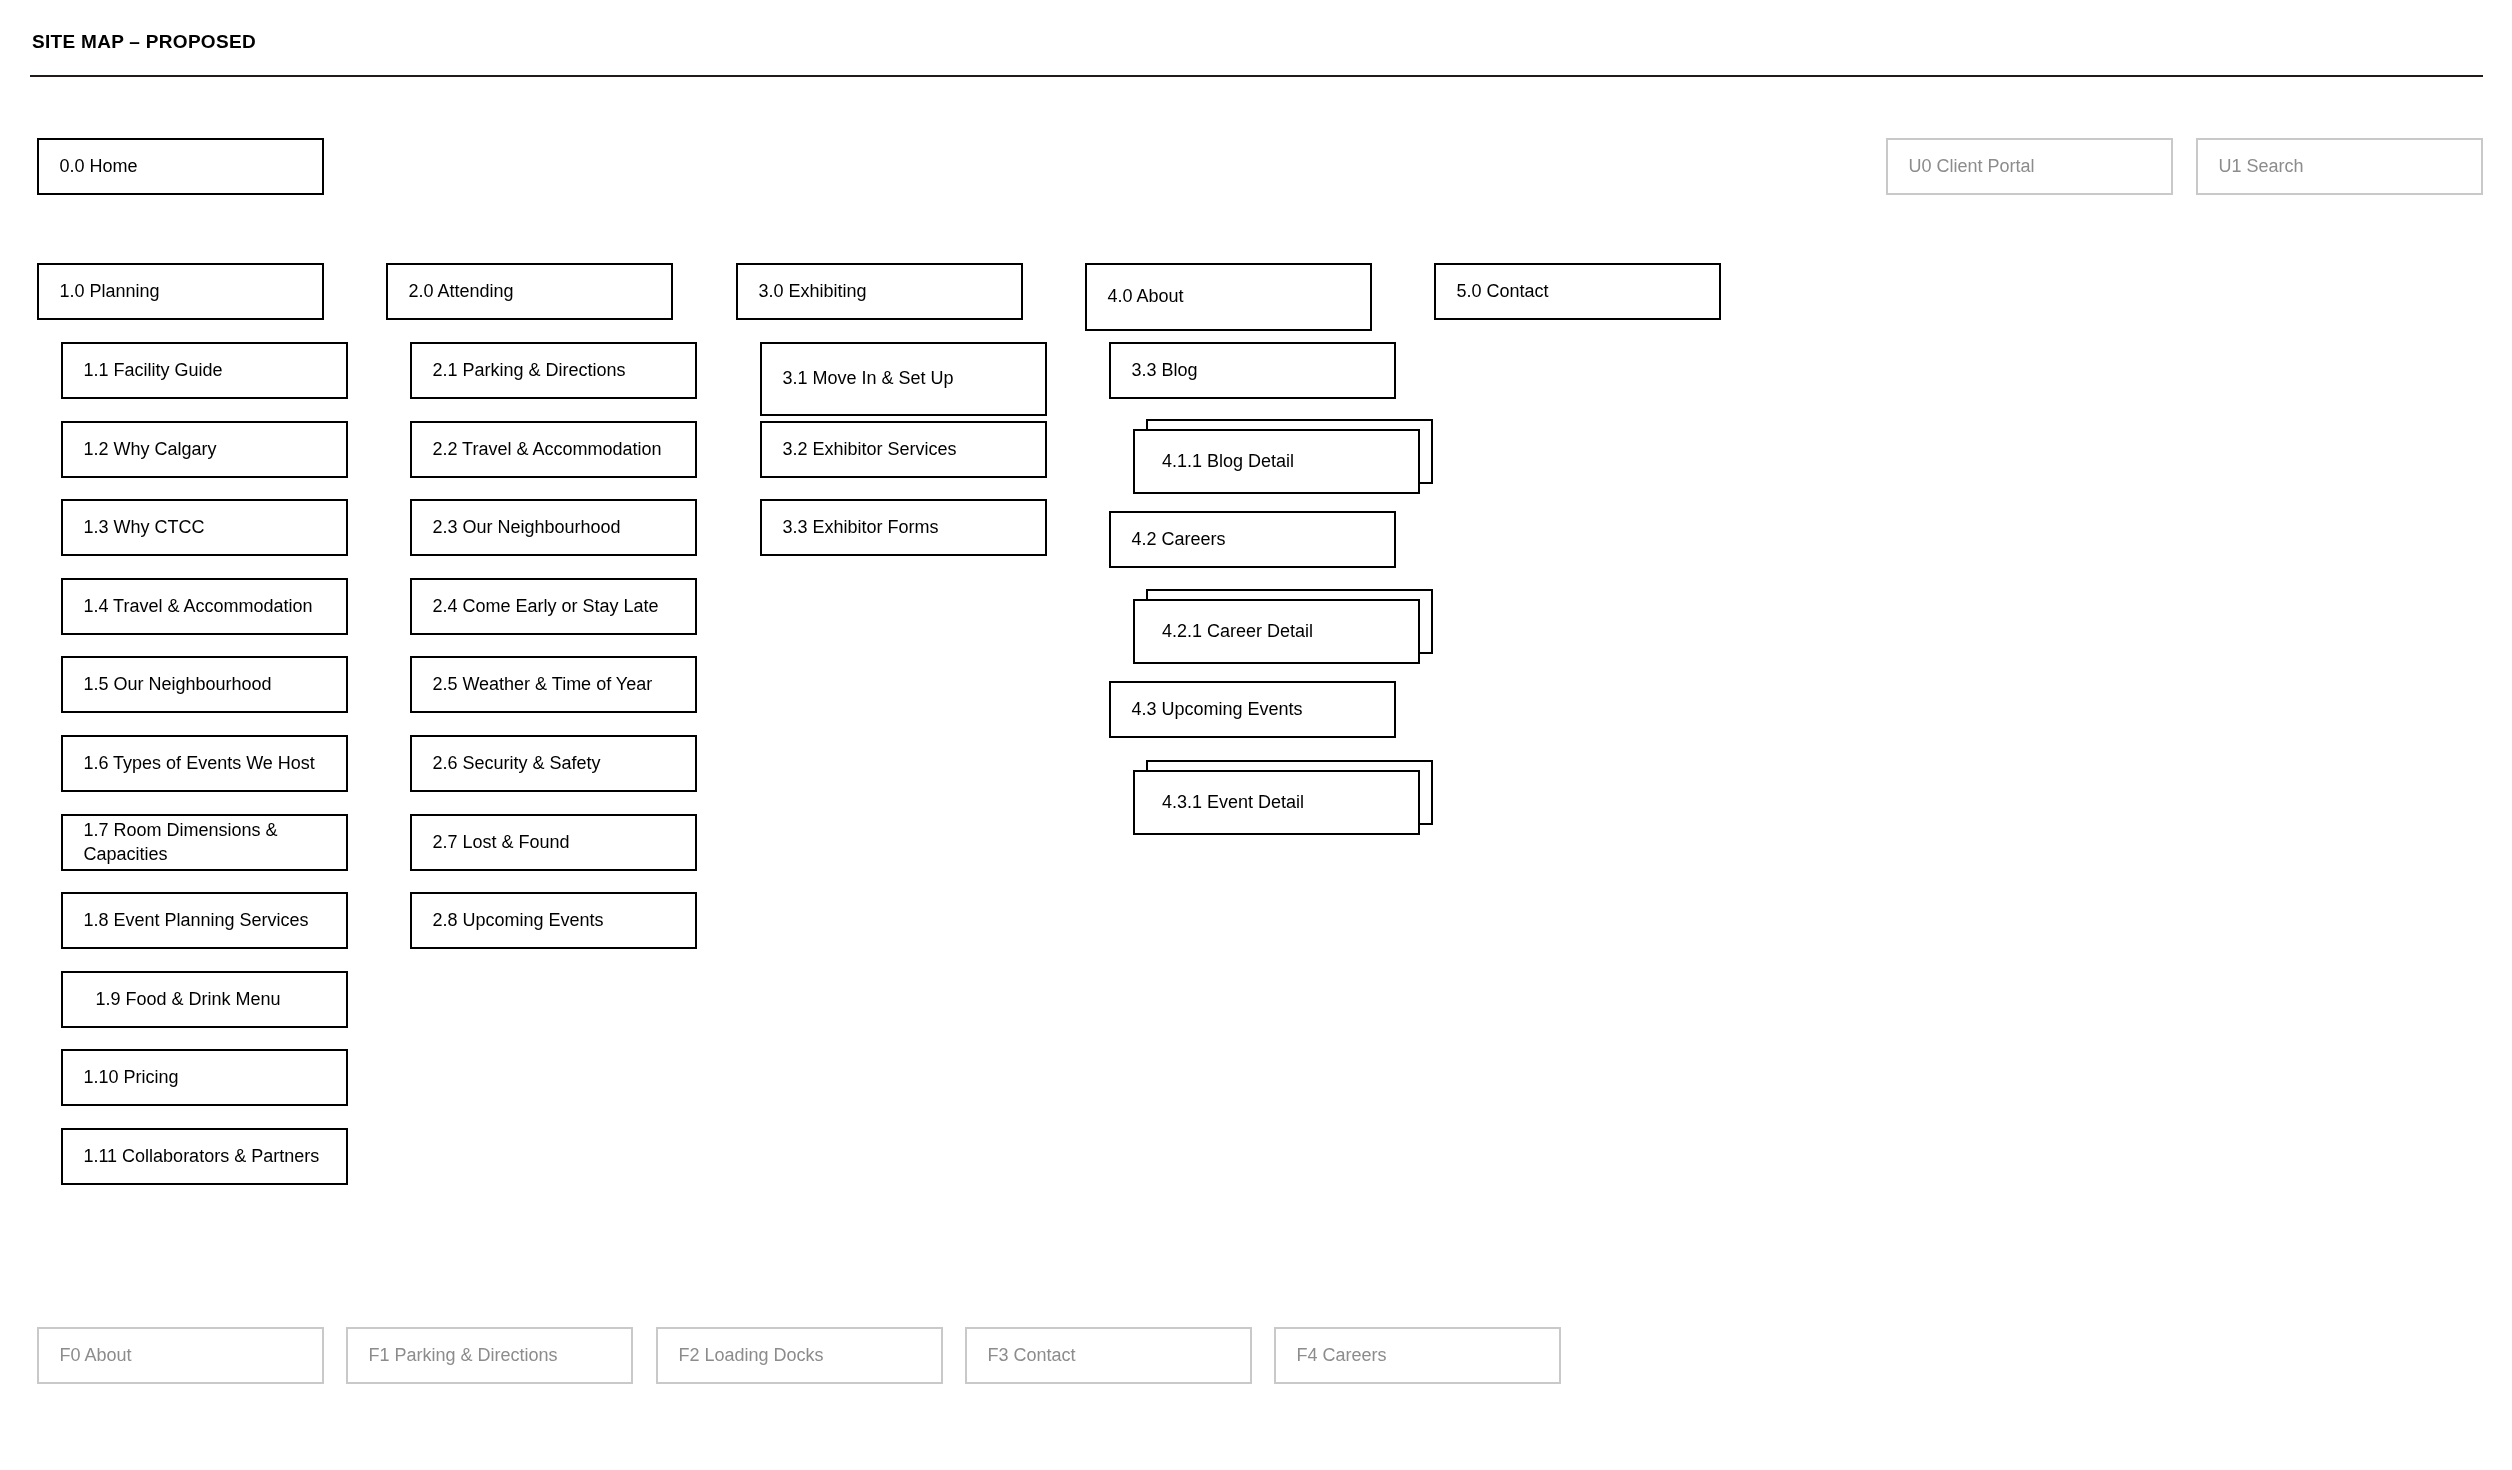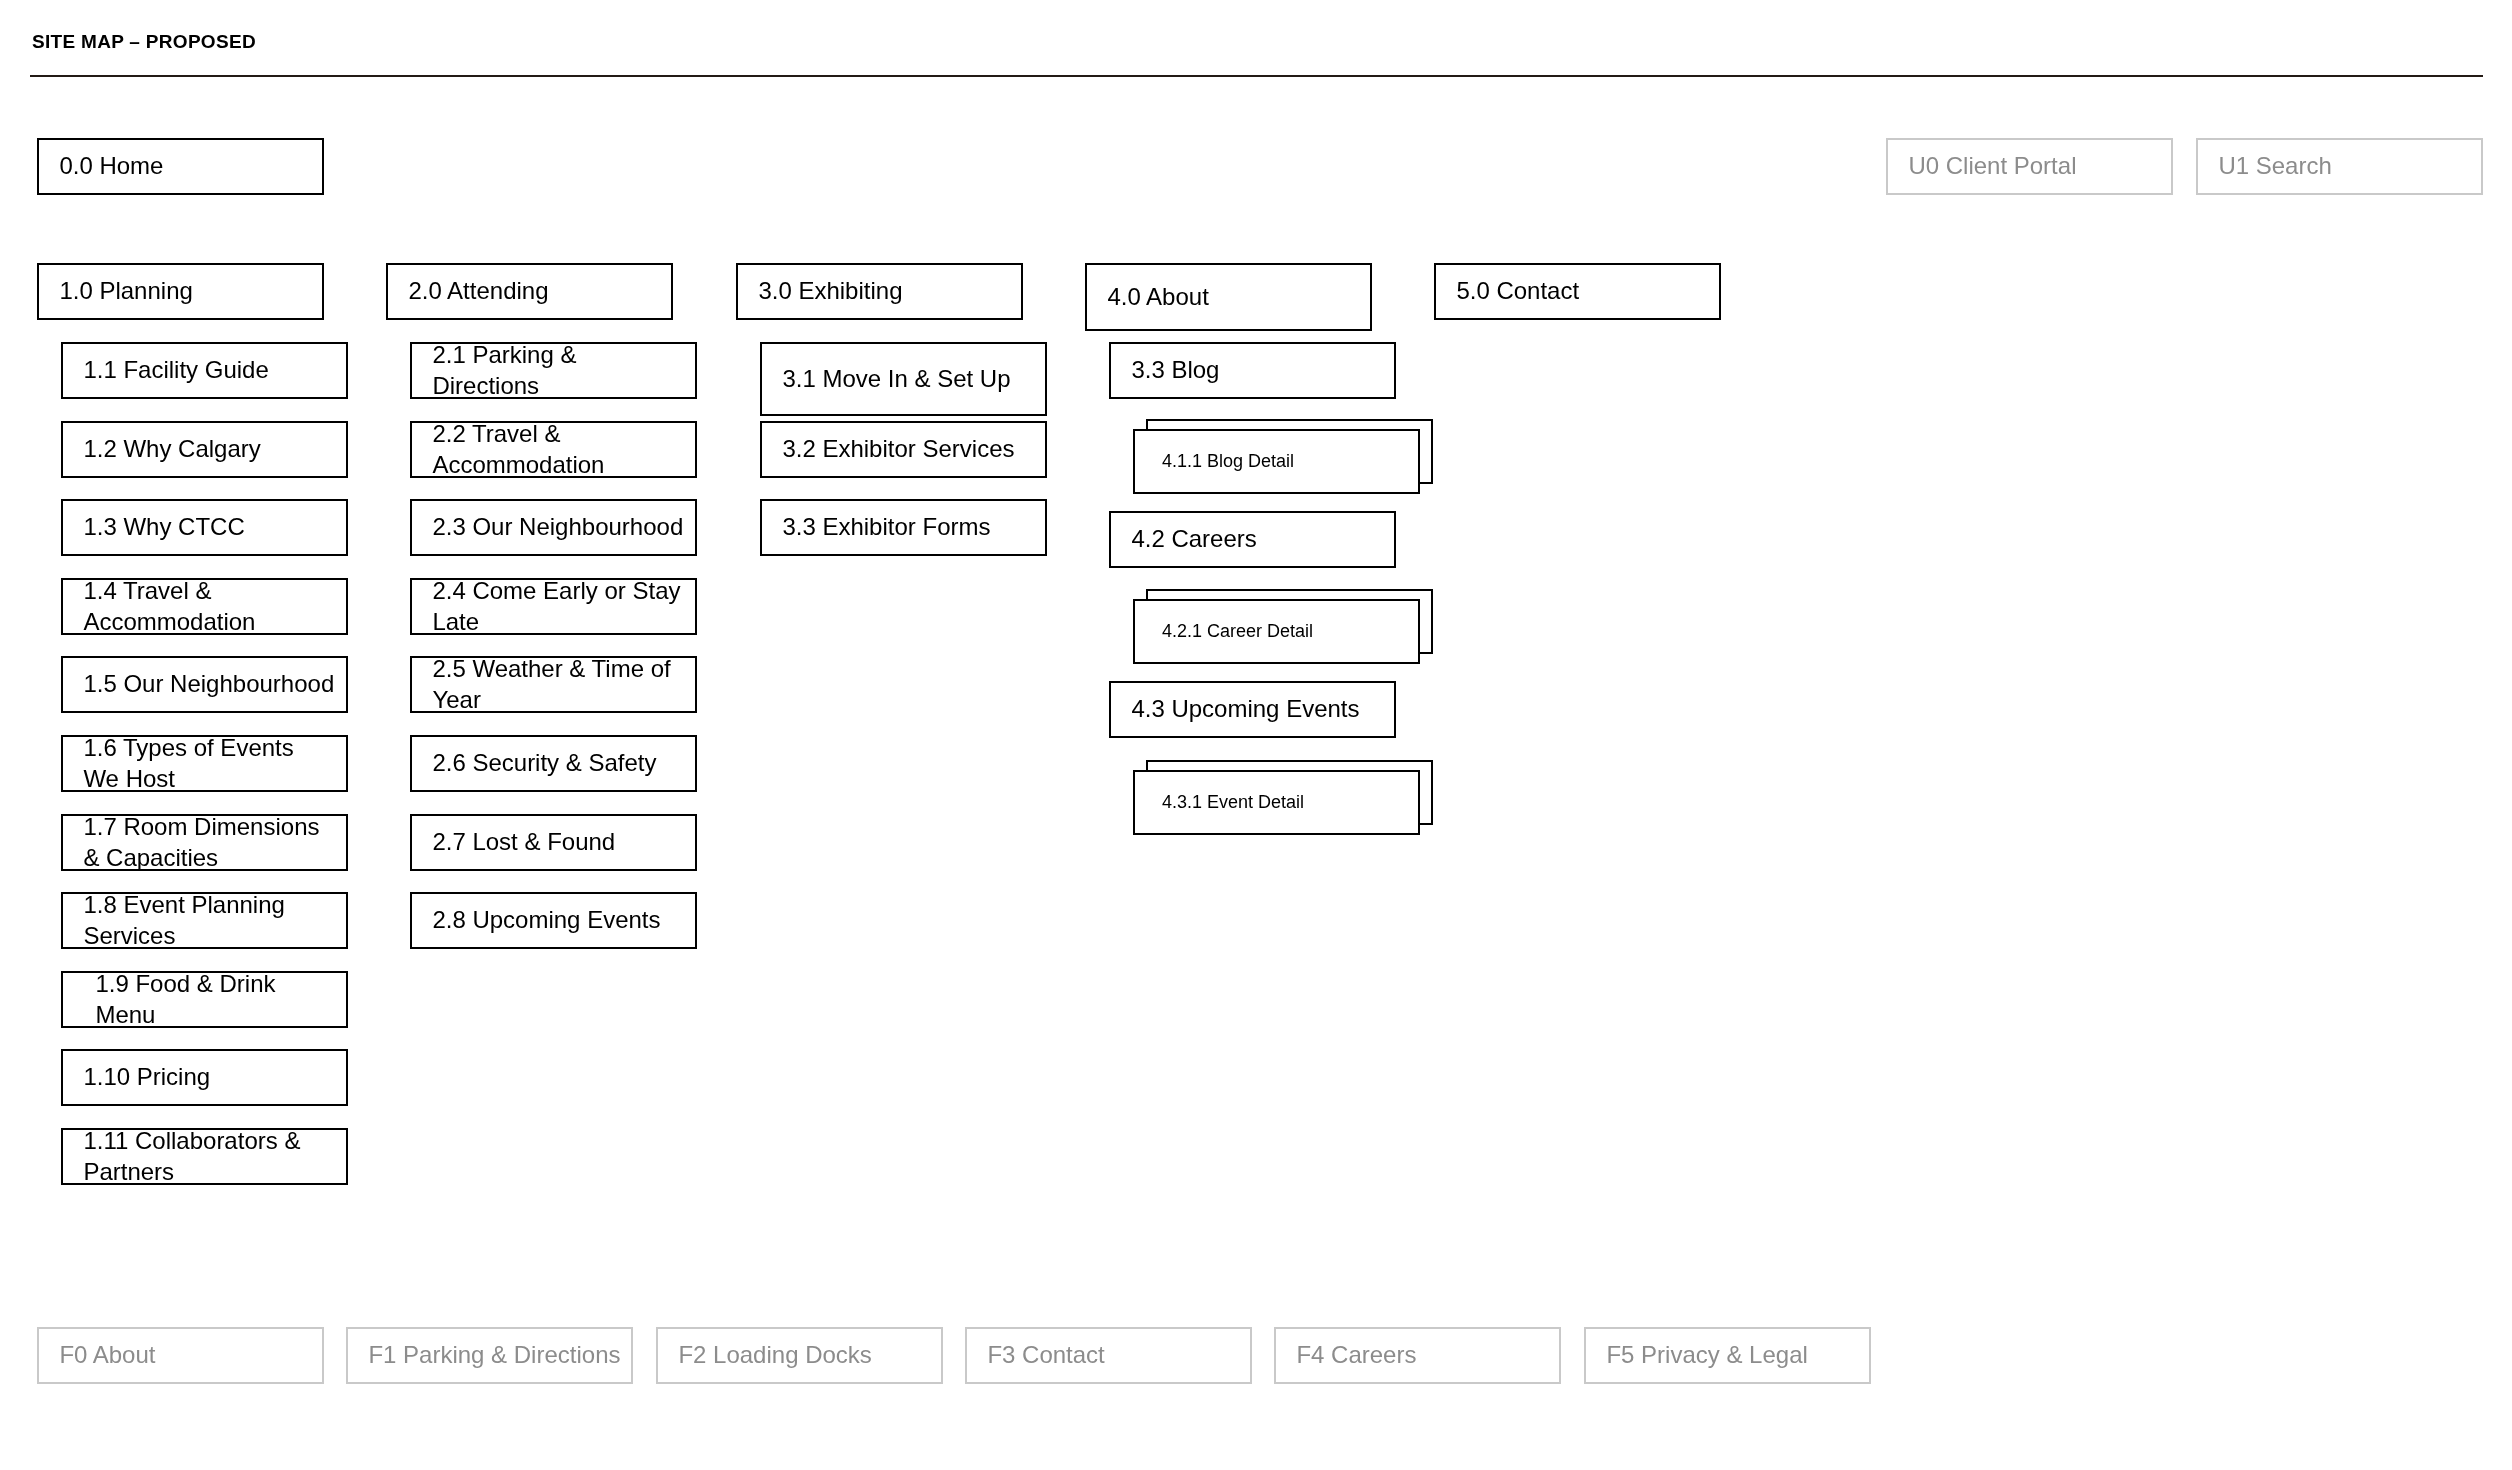--- a/index.html
+++ b/index.html
@@ -44,21 +44,21 @@
   .node {
     position: absolute;
     box-sizing: border-box;
     background: #ffffff;
     border: 2.2px solid #000000;
     display: flex;
     align-items: center;
   }
   .node > .label {
     display: block;
-    font-size: 24px;
+    font-size: 18px;
     line-height: 1.28;
     color: #000000;
     padding-left: 20.4px;
     padding-right: 10.2px;
   }
 
   
   .node.level0 { }
 
   
@@ -257,18 +257,15 @@
   </div>
   <div class="node muted" style="left:656px; top:1327px; width:287px; height:57px;">
     <span class="label">F2 Loading Docks</span>
   </div>
   <div class="node muted" style="left:965px; top:1327px; width:287px; height:57px;">
     <span class="label">F3 Contact</span>
   </div>
   <div class="node muted" style="left:1274px; top:1327px; width:287px; height:57px;">
     <span class="label">F4 Careers</span>
   </div>
-  <div class="node muted" style="left:1584px; top:1327px; width:287px; height:57px;">
-    <span class="label">F5 Privacy &amp; Legal</span>
-  </div>
 
 </div>
 
 
 </body></html>

